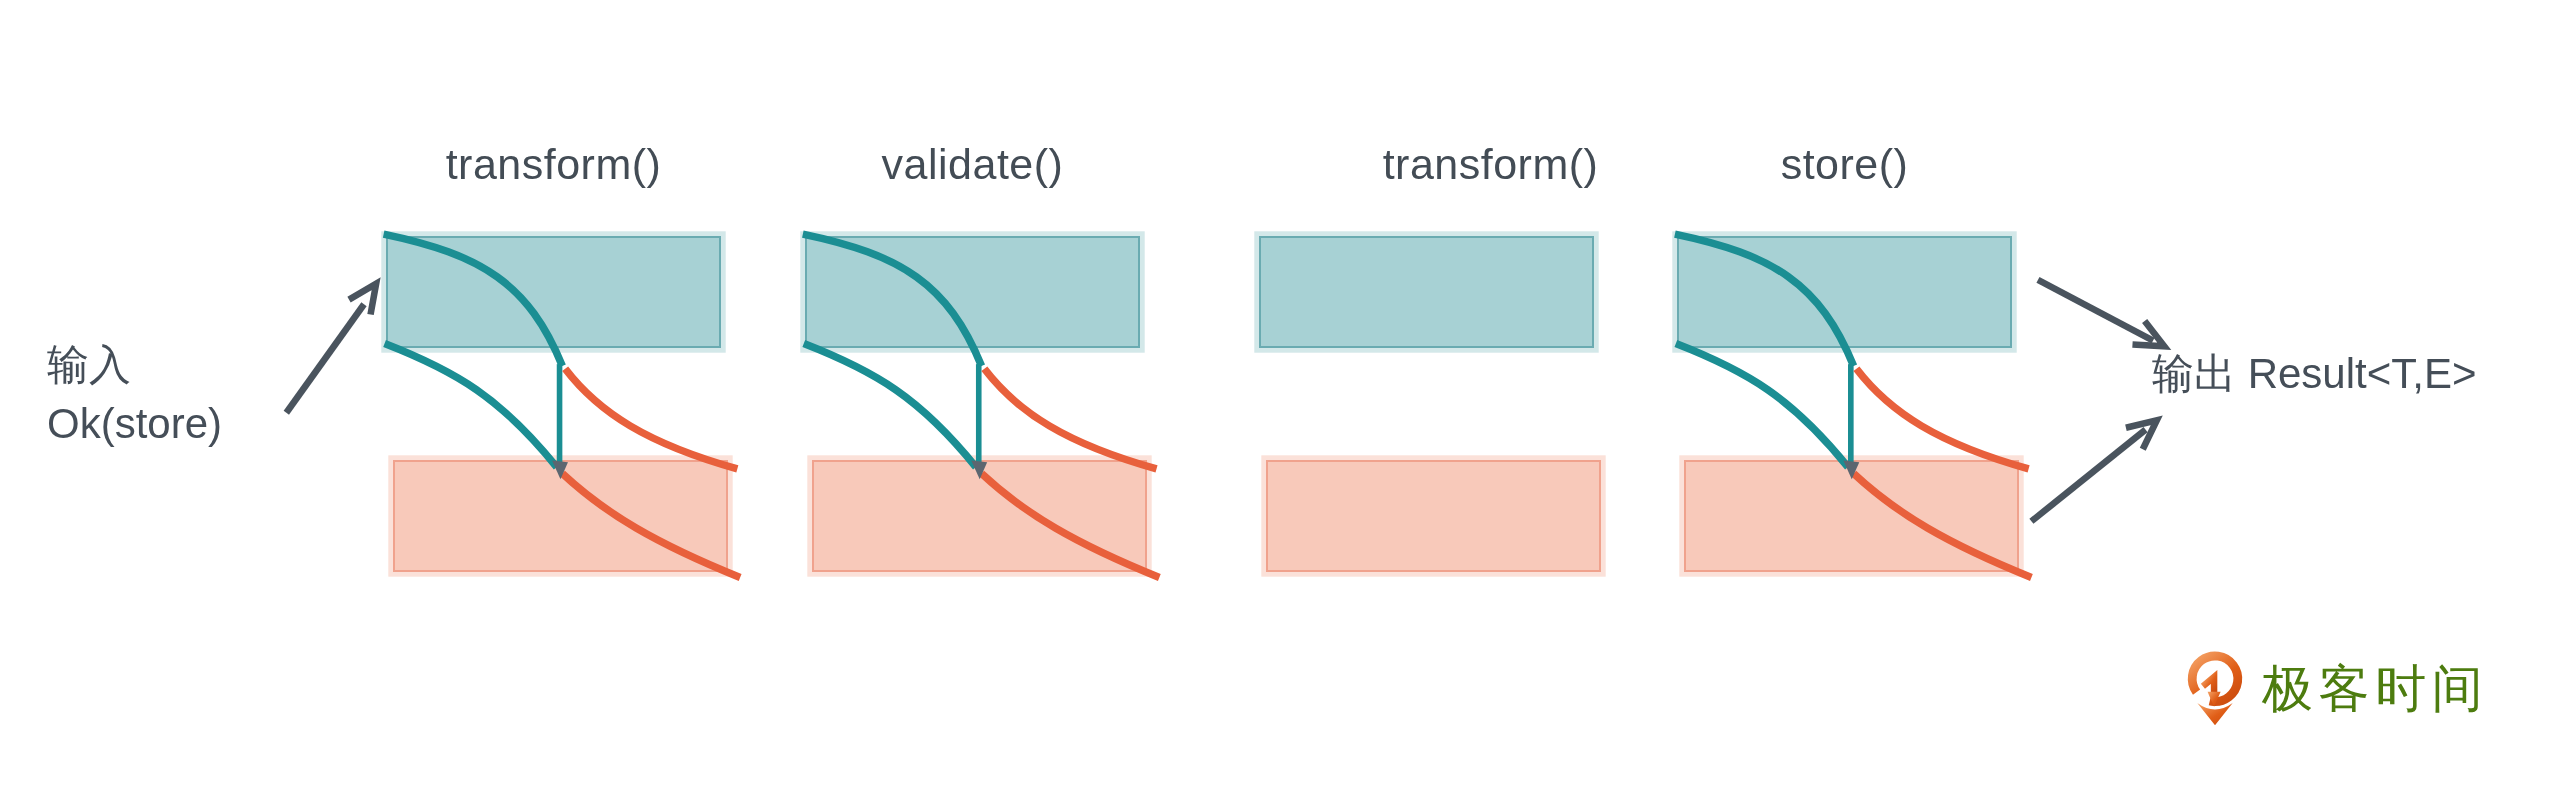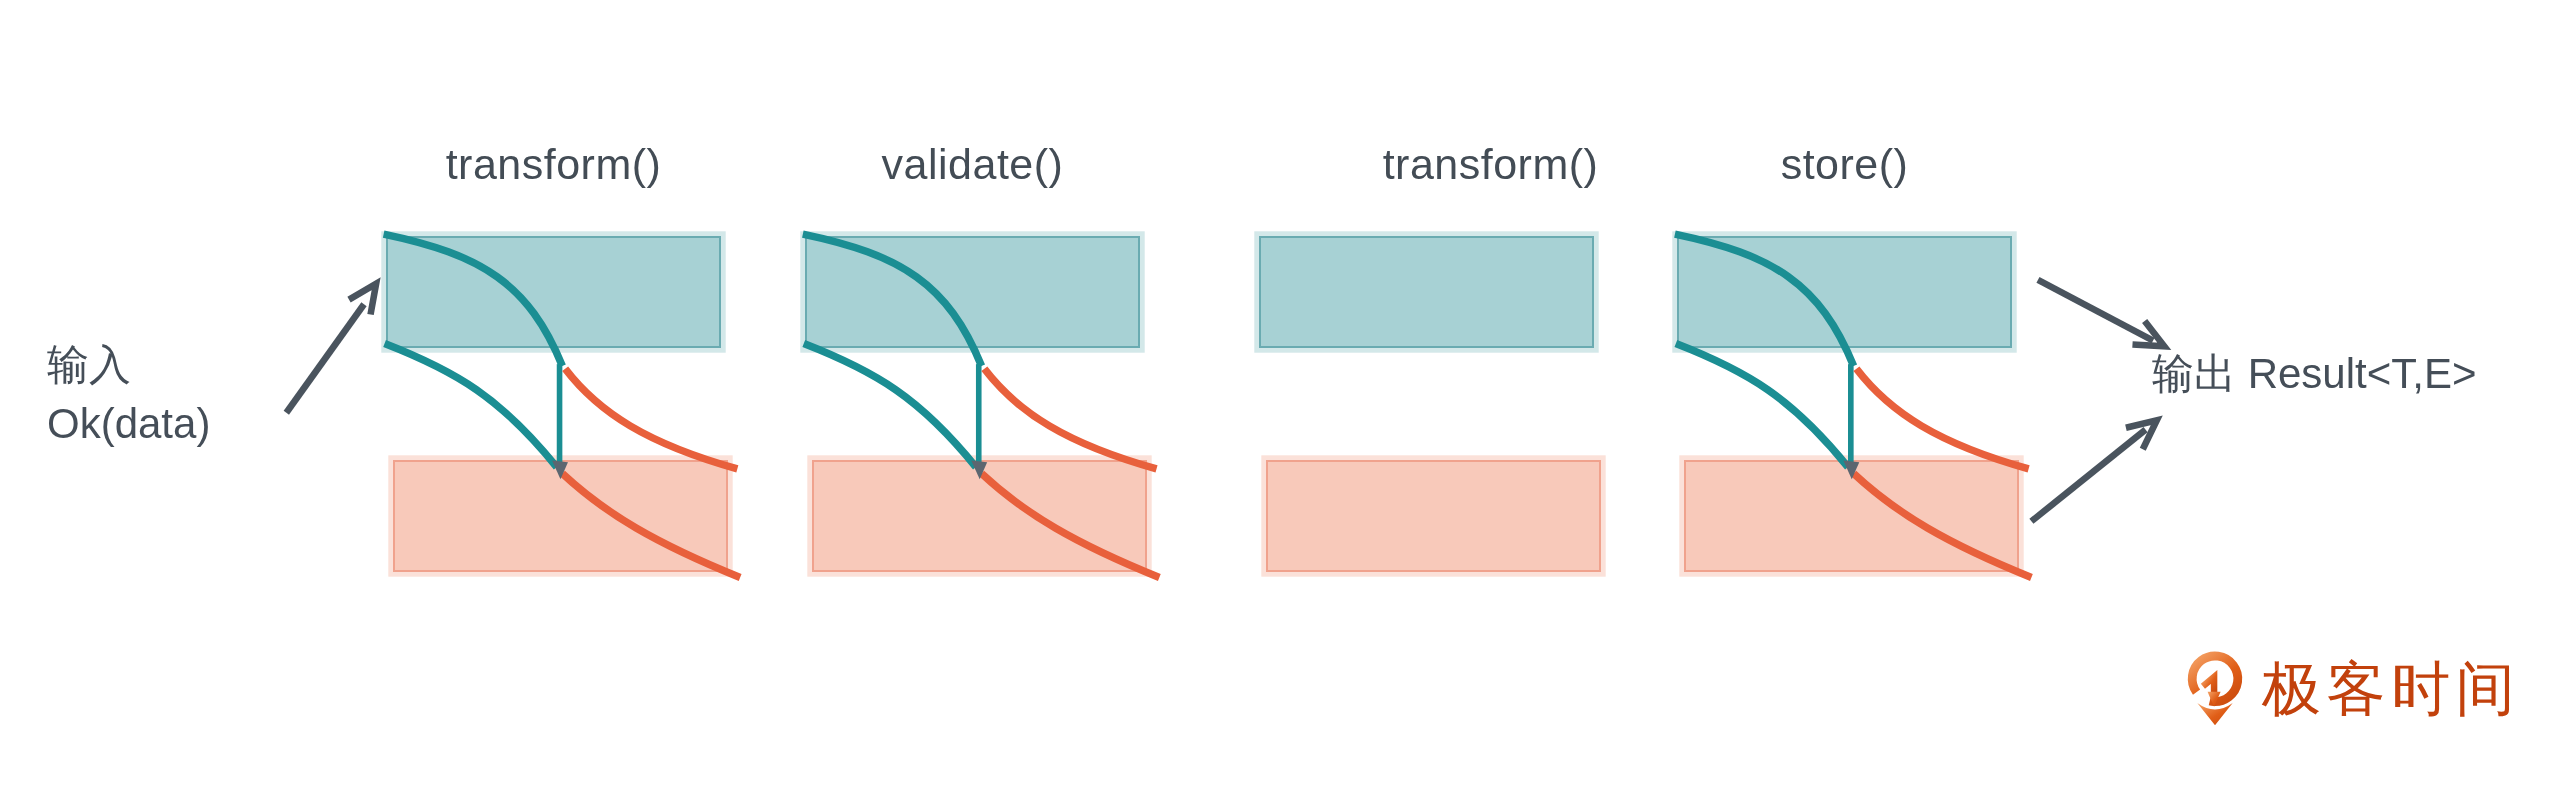--- a/index.html
+++ b/index.html
@@ -50,22 +50,22 @@
     white-space:nowrap;
   }
   #input-label{left:47px;top:335px;width:281px;text-align:left;}
   #output-label{left:2152px;top:344px;}
   .logo{
     position:absolute;
     left:2183px;top:649px;
     display:flex;align-items:center;gap:15px;
   }
   .logo-text{
-    font-size:59px;
-    color:#c2410c;
+    font-size:51px;
+    color:#4d7c0f;
     letter-spacing:5.6px;
     line-height:80px;
     white-space:nowrap;
     font-family:Liberation Serif, serif;
   }
 </style>
 </head>
 <body>
 
 <div class="canvas">
@@ -118,21 +118,21 @@
     </g>
 
     <g stroke="#4a545e" stroke-width="7" fill="none">
       <path d="M 2171,557 L 2293,459"></path>
       <polyline points="2272,457 2305,449 2290,480"></polyline>
     </g>
   </svg>
 
   <div class="io-label" id="input-label">
     <div>输入</div>
-    <div>Ok(data)</div>
+    <div>Ok(store)</div>
   </div>
 
   <div class="io-label" id="output-label">输出 Result&lt;T,E&gt;</div>
 
   <div class="logo">
     <svg width="64" height="80" viewBox="0 0 68 86">
       <defs>
         <linearGradient id="lg" x1="0" y1="0" x2="1" y2="1">
           <stop offset="0" stop-color="#f5a468"></stop>
           <stop offset="0.55" stop-color="#e05e17"></stop>

